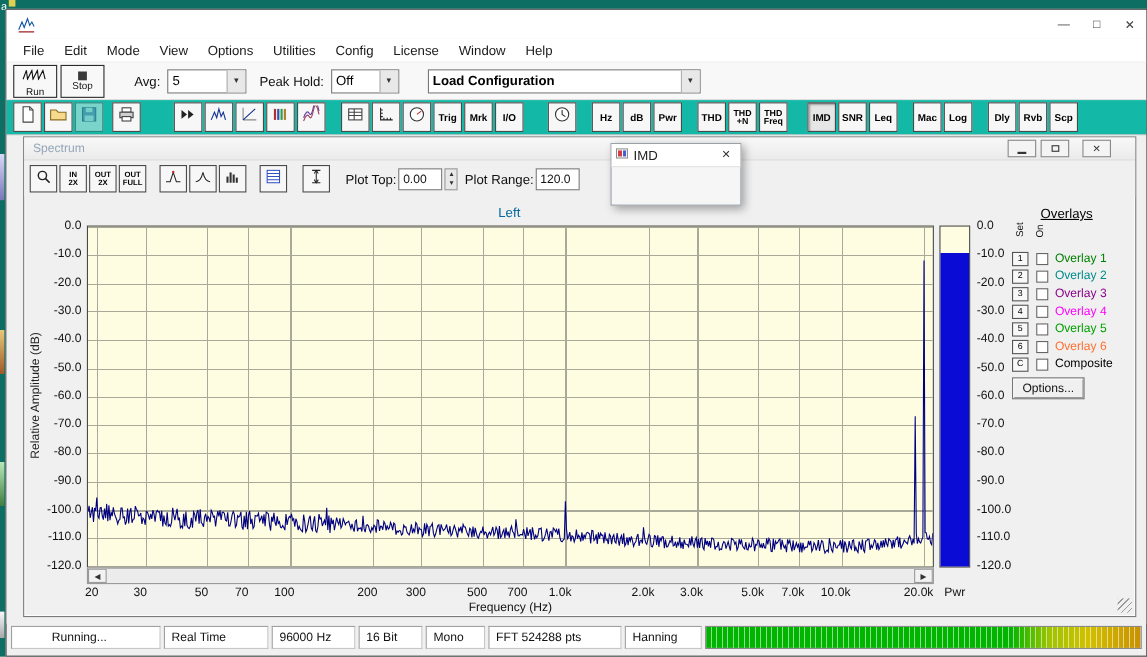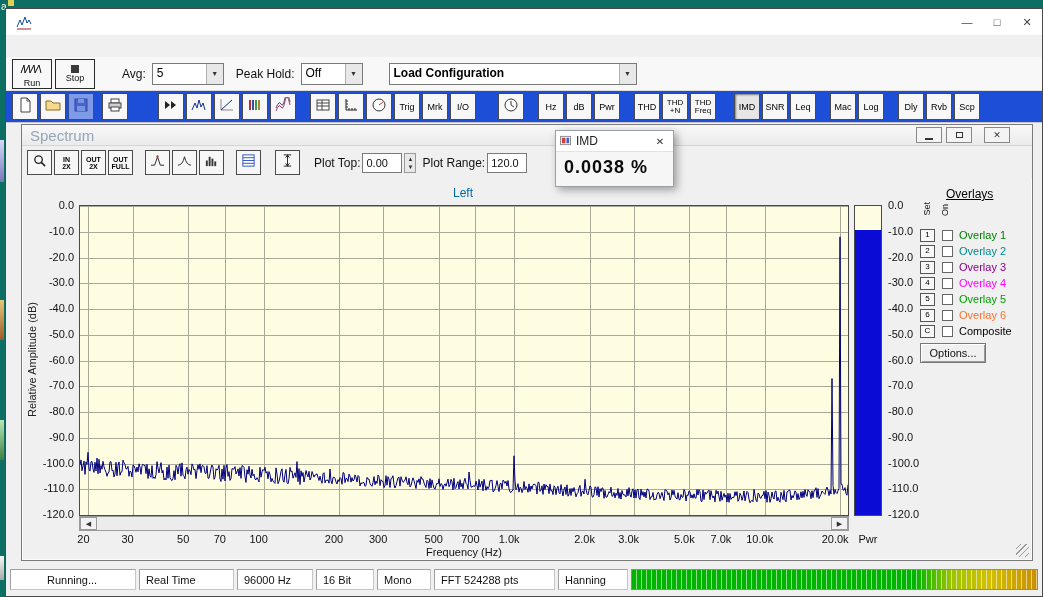--- a/index.html
+++ b/index.html
@@ -30,33 +30,33 @@
   .rs-btn svg{width:24px;height:10px;}
   .rs-label{font-size:9px;line-height:9px;color:#111;}
   .stop-glyph{width:8px;height:8px;background:#3a3a3a;}
   .tb-label{font-size:12px;color:#111;}
   .ml24{margin-left:24px;} .ml12{margin-left:12px;} .ml26{margin-left:26px;font-weight:bold;} .ml6{margin-left:6px;}
   .combo{display:inline-flex;align-items:stretch;height:22px;border:1px solid #7a7a7a;background:#fff;}
   .combo-val{flex:1;font-size:12px;padding:2px 4px 0;white-space:nowrap;overflow:hidden;}
   .combo-arrow{width:17px;background:#e8e8e8;border-left:1px solid #b0b0b0;font-size:7px;display:flex;align-items:center;justify-content:center;color:#333;}
   .w72{width:72px;} .w62{width:62px;} .w248{width:248px;}
 
-  .toolbar2{position:absolute;left:0;top:82px;right:0;height:32px;background:#1d4ed8;border-bottom:1px solid #c8c8c8;display:flex;align-items:center;padding-left:6px;}
+  .toolbar2{position:absolute;left:0;top:82px;right:0;height:32px;background:#14b8a6;border-bottom:1px solid #c8c8c8;display:flex;align-items:center;padding-left:6px;font-weight:bold;}
   .tb2-btn{width:26px;height:27px;border:1px solid #4a4a4a;background:#f7f7f7;display:flex;flex-direction:column;align-items:center;justify-content:center;margin-right:2px;color:#000;}
   .tb2-btn div{font-size:9px;line-height:10px;}
   .tb2-btn.two div{font-size:8px;line-height:8px;}
   .tb2-btn svg{width:16px;height:16px;}
   .tb2-btn.disabled{opacity:.45;}
   .tb2-btn.active{background:#e6e6e6;box-shadow:inset 1px 1px 2px rgba(0,0,0,.45);}
 
   .client{position:absolute;left:0;top:114px;right:0;bottom:29px;background:#f0f0f0;}
 
   .spectrum{position:absolute;left:15px;top:1px;width:1012px;height:437px;background:#f0f0f0;border:1px solid #7b7b7b;box-shadow:0 0 0 1px #fdfdfd inset;}
   .sp-titlebar{position:absolute;left:0;top:0;right:0;height:21px;background:linear-gradient(#f8f8f8,#ebebeb);border-bottom:1px solid #d5d5d5;display:flex;align-items:center;padding-left:8px;}
-  .sp-title{font-size:15px;color:#94a6b8;}
+  .sp-title{font-size:11px;color:#94a6b8;}
   .sp-controls{position:absolute;right:22px;top:2px;display:flex;gap:4px;}
   .spc{width:26px;height:16px;border:1px solid #888;background:#f4f4f4;display:flex;align-items:center;justify-content:center;font-size:9px;color:#333;}
   .spc.gap{margin-left:8px;}
   .mini-bar{width:8px;height:2px;background:#333;margin-top:7px;}
   .rest-box{width:7px;height:6px;border:1px solid #333;}
 
   .sp-toolbar{position:absolute;left:0;top:21px;right:0;height:33px;display:flex;align-items:center;padding-left:5px;background:#f0f0f0;}
   .sp-btn{width:25px;height:25px;border:1px solid #4a4a4a;background:#f7f7f7;display:flex;flex-direction:column;align-items:center;justify-content:center;margin-right:2px;color:#000;}
   .sp-btn svg{width:15px;height:15px;}
   .sp-btn div{font-size:7px;line-height:7px;font-weight:bold;}
@@ -124,20 +124,32 @@
             <path d="M1 13L4 6l2 5 3-8 2 6 2-3 2 4" stroke="#0a50a0" fill="none"></path>
             <path d="M1 15h14" stroke="#a02020"></path>
           </svg></span>
       <span class="win-controls">
         <span class="wc">—</span>
         <span class="wc">□</span>
         <span class="wc">✕</span>
       </span>
     </div>
 
+    <div class="menubar">
+        <div class="menu-item">File</div>
+        <div class="menu-item">Edit</div>
+        <div class="menu-item">Mode</div>
+        <div class="menu-item">View</div>
+        <div class="menu-item">Options</div>
+        <div class="menu-item">Utilities</div>
+        <div class="menu-item">Config</div>
+        <div class="menu-item">License</div>
+        <div class="menu-item">Window</div>
+        <div class="menu-item">Help</div>
+      </div>
 
     <div class="toolbar1">
       <button class="rs-btn">
         <span><svg viewBox="0 0 24 10">
               <path d="M1 9L4 1l1 8 4-8 1 8 4-8 1 8 4-8 2 8" fill="none" stroke="#111"></path>
             </svg></span>
         <span class="rs-label">Run</span>
       </button>
       <button class="rs-btn">
         <span class="stop-glyph"></span>
@@ -522,27 +534,26 @@
       <div class="imd">
         <div class="imd-titlebar">
           <span class="imd-icon"><svg viewBox="0 0 12 12">
                 <rect x="0.5" y="1.5" width="11" height="9" fill="#fff" stroke="#888"></rect>
                 <rect x="2" y="3" width="4" height="6" fill="#d04040"></rect>
                 <rect x="7" y="3" width="3" height="6" fill="#4060d0"></rect>
               </svg></span>
           <span class="imd-title">IMD</span>
           <span class="imd-close">✕</span>
         </div>
-        <div class="imd-value">0.0038 %</div>
       </div>
 
     </div>
 
     <div class="statusbar">
-      <div class="seg" style="width: 126px; padding-left: 36px;">Running...</div>
+      <div class="seg" style="width: 136px; padding-left: 36px;">Running...</div>
         <div class="seg" style="width: 95px;">Real Time</div>
         <div class="seg" style="width: 76px;">96000 Hz</div>
         <div class="seg" style="width: 58px;">16 Bit</div>
         <div class="seg" style="width: 54px;">Mono</div>
         <div class="seg" style="width: 121px;">FFT 524288 pts</div>
         <div class="seg" style="width: 70px;">Hanning</div>
         <div class="meter" id="meter" style="background: repeating-linear-gradient(90deg, rgba(255, 255, 255, 0) 0px, rgba(255, 255, 255, 0) 4px, rgba(255, 255, 255, 0.55) 4px, rgba(255, 255, 255, 0.55) 5px), linear-gradient(90deg, rgb(0, 180, 0) 0%, rgb(0, 180, 0) 70%, rgb(158, 196, 0) 79%, rgb(210, 192, 0) 88%, rgb(200, 144, 0) 100%);"></div>
     </div>
 
   </div>

